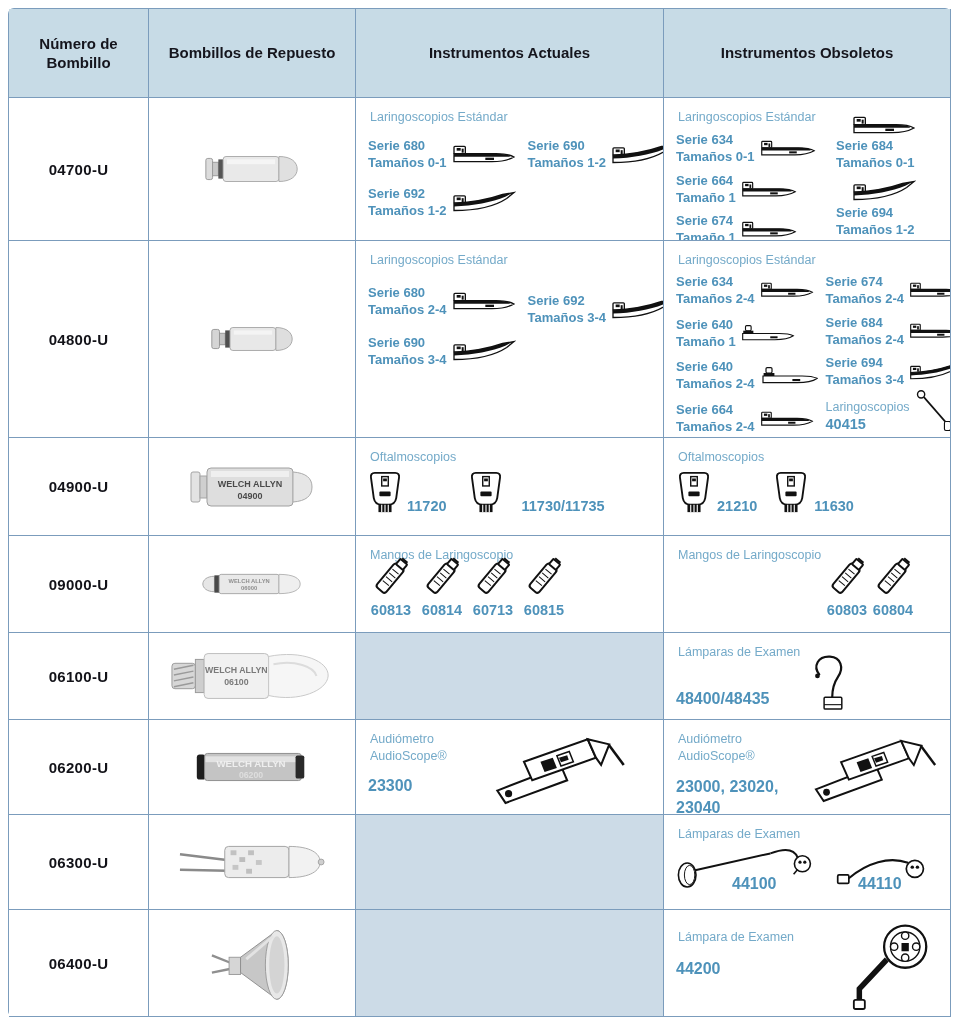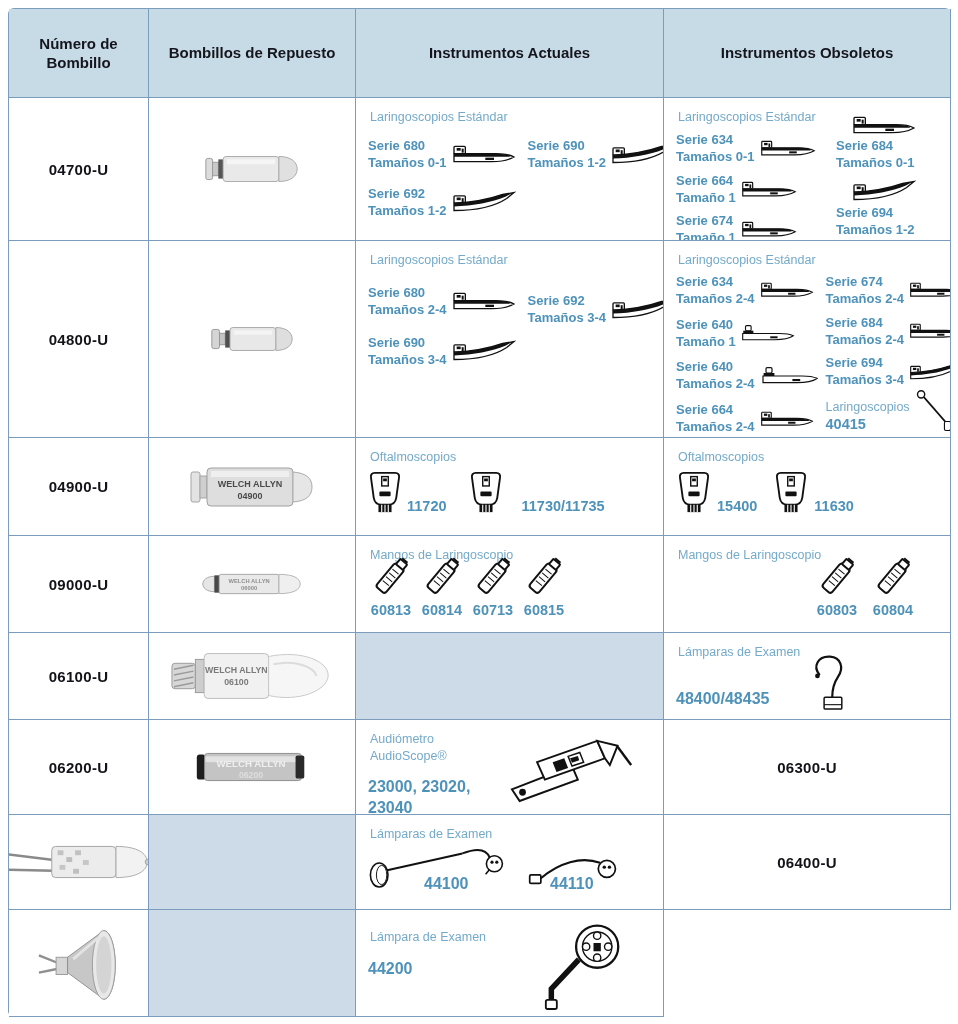--- a/index.html
+++ b/index.html
@@ -397,21 +397,21 @@
       </div>
     </div>
   </div>
   <div class="cell inst">
     <div class="cat">Oftalmoscopios</div>
     <div class="grp" style="margin-top:5px;align-items:flex-end;">
       <div class="head">
         <svg width="36" height="43">
             <use href="#ophthalmoscope" xlink:href="#ophthalmoscope"></use>
           </svg>
-        <span class="blue numlab">15400</span>
+        <span class="blue numlab">21210</span>
       </div>
       <div class="head" style="margin-left:16px;">
         <svg width="36" height="43">
             <use href="#ophthalmoscope" xlink:href="#ophthalmoscope"></use>
           </svg>
         <span class="blue numlab">11630</span>
       </div>
     </div>
   </div>
 
@@ -450,21 +450,21 @@
       <div class="hstack">
         <svg width="46" height="50" viewBox="0 0 46 46">
             <use href="#handle" xlink:href="#handle"></use>
           </svg>
         <span class="blue numlab">60815</span>
       </div>
     </div>
   </div>
   <div class="cell inst">
     <div class="cat">Mangos de Laringoscopio</div>
-    <div style="display:flex;justify-content:flex-end;gap:10px;margin-top:-12px;padding-right:24px;">
+    <div style="display:flex;justify-content:flex-end;margin-top:-12px;padding-right:24px;">
       <div class="hstack">
         <svg width="46" height="50" viewBox="0 0 46 46">
             <use href="#handle" xlink:href="#handle"></use>
           </svg>
         <span class="blue numlab">60803</span>
       </div>
       <div class="hstack">
         <svg width="46" height="50" viewBox="0 0 46 46">
             <use href="#handle" xlink:href="#handle"></use>
           </svg>
@@ -500,20 +500,32 @@
   <div class="cell num">06200-U</div>
   <div class="cell bulbcell">
     <svg width="122" height="36" viewBox="0 0 126 36">
       <rect x="6" y="5" width="9" height="26" rx="3" fill="#1d1d1d"></rect>
       <rect x="14" y="4" width="100" height="28" rx="3" fill="#c4c4c4" stroke="#8d8d8d"></rect>
       <rect x="15" y="7" width="98" height="6" fill="#e2e2e2"></rect>
       <rect x="108" y="6" width="9" height="24" rx="2" fill="#2a2a2a"></rect>
       <text x="62" y="18" text-anchor="middle" font-size="10" font-weight="bold" fill="#efefef">WELCH ALLYN</text>
       <text x="62" y="29" text-anchor="middle" font-size="9" font-weight="bold" fill="#dedede">06200</text>
     </svg>
+  </div>
+  <div class="cell inst">
+    <div class="grp">
+      <div class="vstack" style="width:110px;">
+        <div class="cat pre">Audiómetro
+AudioScope®</div>
+        <span class="blue bignum" style="margin-top:12px;">23300</span>
+      </div>
+      <svg width="150" height="74" viewBox="0 0 132 72" style="margin-left:8px;margin-top:2px;">
+          <use href="#audioscope" xlink:href="#audioscope"></use>
+        </svg>
+    </div>
   </div>
   <div class="cell inst">
     <div class="grp">
       <div class="vstack" style="width:140px;">
         <div class="cat">Audiómetro AudioScope®</div>
         <span class="blue bignum pre" style="margin-top:12px;line-height:1.3;">23000, 23020,
 23040</span>
       </div>
       <svg width="128" height="70" viewBox="0 0 132 72" style="margin-top:4px;">
           <use href="#audioscope" xlink:href="#audioscope"></use>

